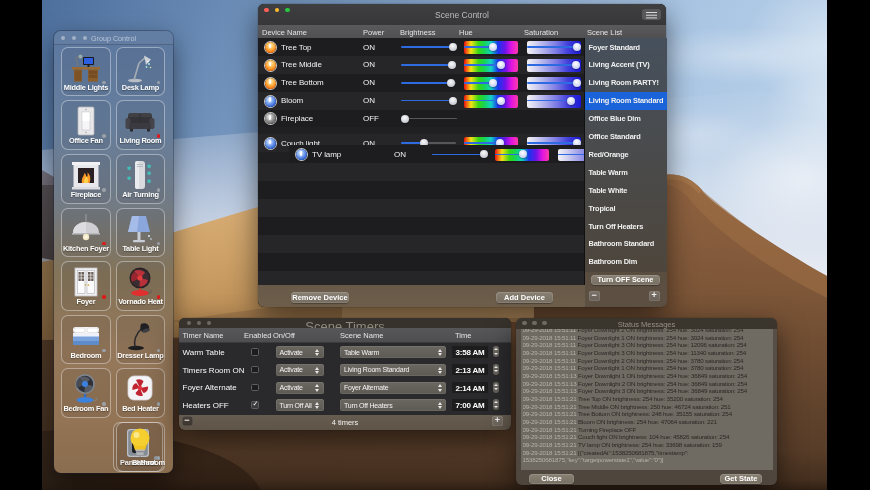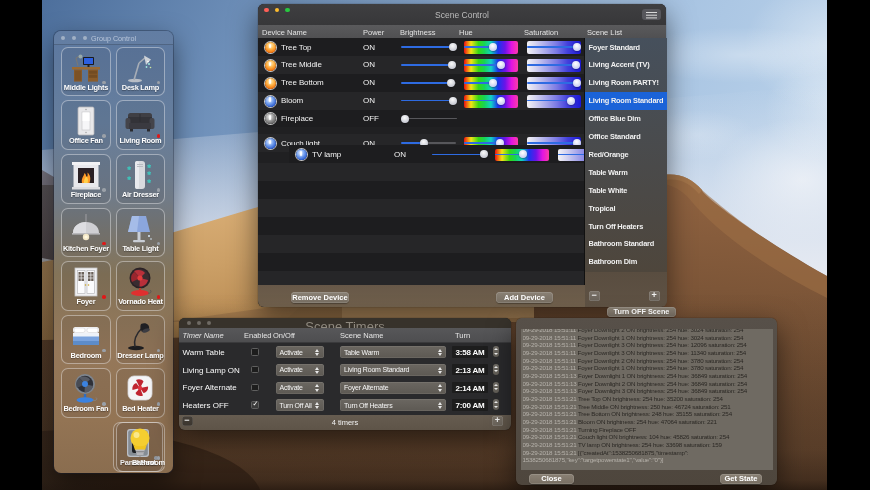--- a/index.html
+++ b/index.html
@@ -219,21 +219,21 @@
           <rect x="13" y="3" width="10" height="28" rx="3" fill="#d8dade"></rect>
           <rect x="13" y="3" width="4" height="28" rx="2" fill="#e9eaee"></rect>
           <rect x="15" y="6" width="6" height="1" fill="#b9bcc2"></rect>
           <rect x="15" y="8" width="6" height="1" fill="#b9bcc2"></rect>
           <text x="5" y="12" font-size="5" fill="#35d8c8">✽</text>
           <text x="25" y="10" font-size="5" fill="#35d8c8">✽</text>
           <text x="25" y="17" font-size="5" fill="#35d8c8">✽</text>
           <text x="5" y="22" font-size="5" fill="#35d8c8">✽</text>
           <text x="25" y="25" font-size="5" fill="#35d8c8">✽</text>
         </svg>
-        <div class="lab">Air Dresser</div>
+        <div class="lab">Air Turning</div>
         <div class="badge"></div>
       </div>
       <div class="gbtn" style="left: 7.2px; top: 176.6px;">
         <svg width="36" height="34" viewBox="0 0 36 34">
           <line x1="18" y1="2" x2="18" y2="10" stroke="#98989c" stroke-width="1.2"></line>
           <path d="M5,21 C5,14 11,10 18,10 C25,10 31,14 31,21 Z" fill="#cfcfd3"></path>
           <path d="M5,21 C5,14 11,10 18,10 L18,21 Z" fill="#dddde1"></path>
           <rect x="4" y="21" width="28" height="1.6" fill="#b8b8bc"></rect>
           <circle cx="18" cy="25" r="3.2" fill="#f4e8c8"></circle>
           <circle cx="18" cy="25" r="1.6" fill="#fff8e0"></circle>
@@ -511,61 +511,61 @@
         <span>Turn Off Heaters</span>
       </div>
       <div class="scitem" style="top: 196.9px;">
         <span>Bathroom Standard</span>
       </div>
       <div class="scitem" style="top: 214.8px;">
         <span>Bathroom Dim</span>
       </div>
     </div>
   <div id="sclower">
-    <div class="btn" style="left:22px;top:3px;width:69px;height:10px;line-height:10px;font-size:7.3px;margin-top:32px;">Turn OFF Scene</div>
+    <div class="btn" style="left:6px;top:3px;width:69px;height:10px;line-height:10px;font-size:7.3px;">Turn OFF Scene</div>
     <div class="mini" style="left:4px;top:19px;">−</div>
     <div class="mini" style="left:64px;top:19px;">+</div>
   </div>
   <div id="scbottom">
     <div class="btn" style="left:33px;top:6.5px;width:58px;height:11.5px;line-height:11.5px;">Remove Device</div>
     <div class="btn" style="left:238px;top:6.5px;width:57px;height:11.5px;line-height:11.5px;">Add Device</div>
   </div>
 </div>
 
 <div class="win" id="st">
   <div class="titlebar">
     <div class="tl" style="left:7.5px;top:3px;background:#6e6a64;"></div>
     <div class="tl" style="left:17.5px;top:3px;background:#6e6a64;"></div>
     <div class="tl" style="left:27.5px;top:3px;background:#6e6a64;"></div>
     <div class="title">Scene Timers</div>
   </div>
   <div class="hdr2">
-    <span style="left:3.5px;font-style:italic;">Timer Name</span>
+    <span style="left:3.5px;">Timer Name</span>
     <span style="left:65px;">Enabled</span>
     <span style="left:94px;">On/Off</span>
     <span style="left:161px;">Scene Name</span>
-    <span style="left:276px;">Turn</span>
+    <span style="left:276px;">Time</span>
   </div>
   <div id="strows">
       <div class="trow" style="top: 25.7px;">
         <span class="tname">Warm Table</span>
         <div class="cb"></div>
         <div class="dd spin" style="left:96.5px;width:48px;">
           <span>Activate</span>
         </div>
         <div class="dd spin" style="left:161px;width:106px;">
           <span>Table Warm</span>
         </div>
         <div class="tval">
           <span>3:58 AM</span>
         </div>
         <div class="stp"></div>
       </div>
       <div class="trow" style="top: 43.4px;">
-        <span class="tname">Living Lamp ON</span>
+        <span class="tname">Timers Room ON</span>
         <div class="cb"></div>
         <div class="dd spin" style="left:96.5px;width:48px;">
           <span>Activate</span>
         </div>
         <div class="dd spin" style="left:161px;width:106px;">
           <span>Living Room Standard</span>
         </div>
         <div class="tval">
           <span>2:13 AM</span>
         </div>
@@ -603,20 +603,26 @@
       </div>
     </div>
   <div id="stbottom">
     <div style="position:absolute;width:100%;text-align:center;top:3px;font-size:7.5px;">4 timers</div>
     <div class="mini" style="left:2.5px;top:1.5px;width:11px;height:10px;background:linear-gradient(#453f38,#3b352e);">−</div>
     <div class="mini" style="left:313px;top:1.5px;width:11px;height:10px;">+</div>
   </div>
 </div>
 
 <div class="win" id="sm">
+  <div class="titlebar">
+    <div class="tl" style="left:6px;top:3.2px;background:#6e6a64;"></div>
+    <div class="tl" style="left:16px;top:3.2px;background:#6e6a64;"></div>
+    <div class="tl" style="left:26px;top:3.2px;background:#6e6a64;"></div>
+    <div class="title">Status Messages</div>
+  </div>
   <div id="log">
       <div class="ll" style="top: -2.4px;"><b>09-29-2018 15:51:11</b> Foyer Downlight 2 ON brightness: 254 hue: 3024 saturation: 254</div>
       <div class="ll" style="top: 5.25px;"><b>09-29-2018 15:51:11</b> Foyer Downlight 1 ON brightness: 254 hue: 3024 saturation: 254</div>
       <div class="ll" style="top: 12.9px;"><b>09-29-2018 15:51:11</b> Foyer Downlight 3 ON brightness: 254 hue: 12096 saturation: 254</div>
       <div class="ll" style="top: 20.55px;"><b>09-29-2018 15:51:11</b> Foyer Downlight 3 ON brightness: 254 hue: 11340 saturation: 254</div>
       <div class="ll" style="top: 28.2px;"><b>09-29-2018 15:51:11</b> Foyer Downlight 2 ON brightness: 254 hue: 3780 saturation: 254</div>
       <div class="ll" style="top: 35.85px;"><b>09-29-2018 15:51:11</b> Foyer Downlight 1 ON brightness: 254 hue: 3780 saturation: 254</div>
       <div class="ll" style="top: 43.5px;"><b>09-29-2018 15:51:13</b> Foyer Downlight 1 ON brightness: 254 hue: 36849 saturation: 254</div>
       <div class="ll" style="top: 51.15px;"><b>09-29-2018 15:51:13</b> Foyer Downlight 2 ON brightness: 254 hue: 36849 saturation: 254</div>
       <div class="ll" style="top: 58.8px;"><b>09-29-2018 15:51:13</b> Foyer Downlight 3 ON brightness: 254 hue: 36849 saturation: 254</div>

